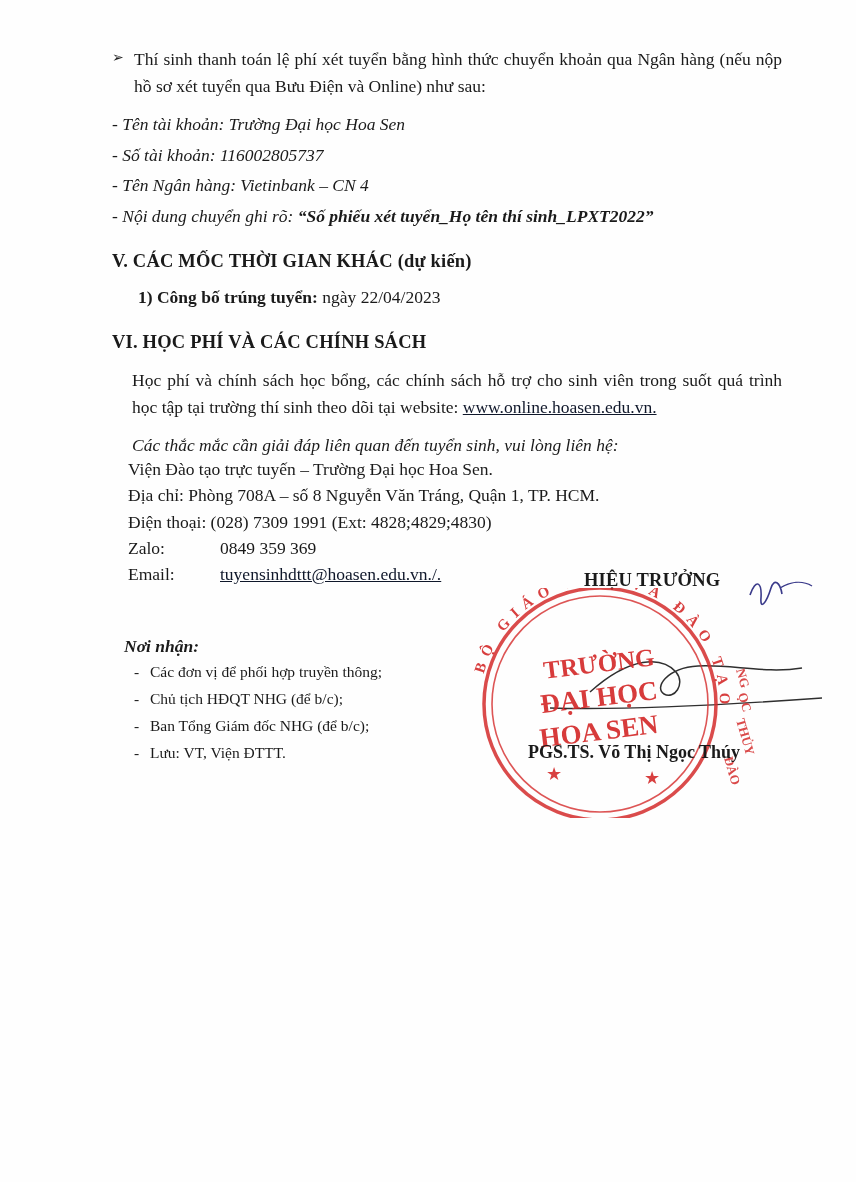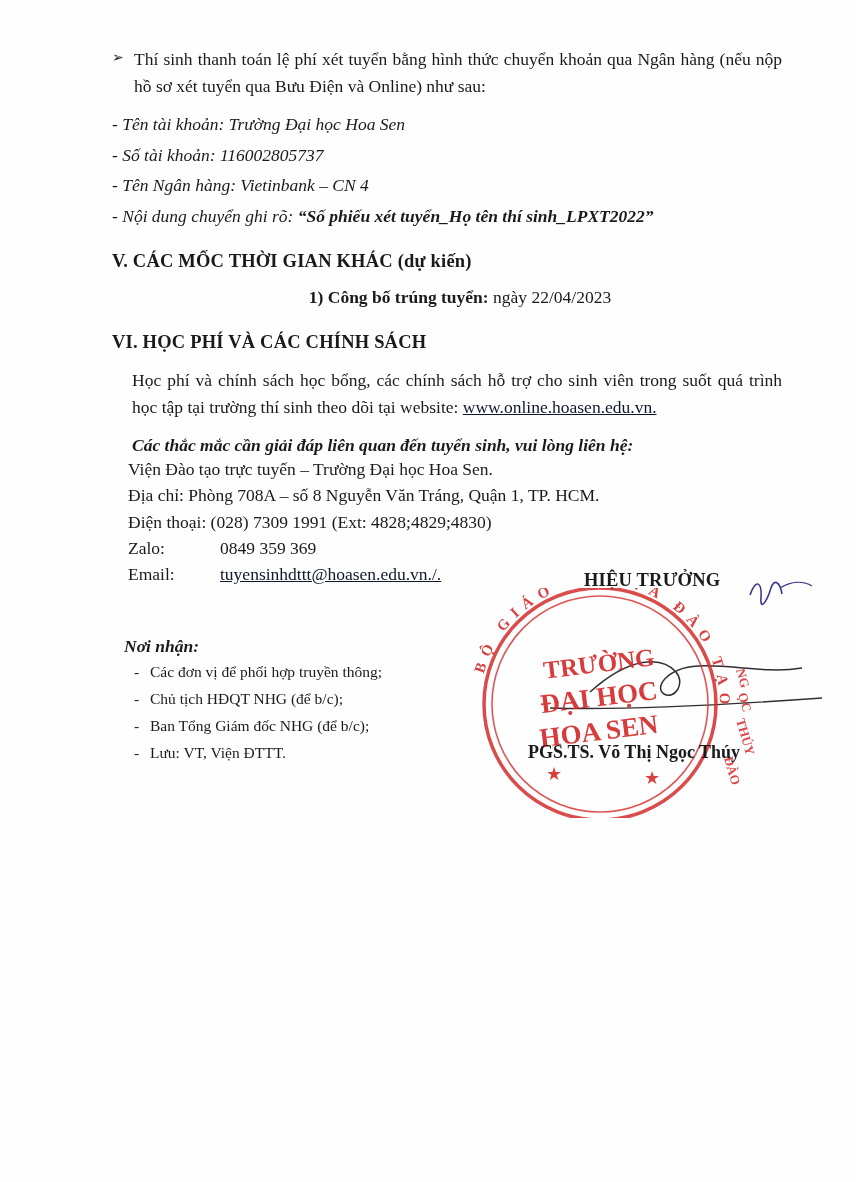--- a/index.html
+++ b/index.html
@@ -60,21 +60,20 @@
   .section-head {
     font-weight: bold;
     font-size: 18.5px;
     margin-top: 20px;
     letter-spacing: 0.2px;
   }
   .numbered {
     font-size: 17.5px;
     margin-top: 15px;
     margin-left: 26px;
-    text-align: center;
   }
   .numbered .lbl {
     font-weight: bold;
   }
   .section-head2 {
     font-weight: bold;
     font-size: 18.5px;
     margin-top: 24px;
     letter-spacing: 0.2px;
   }
@@ -87,21 +86,20 @@
   }
   .link {
     text-decoration: underline;
     color: #0f172a;
   }
   .italic-note {
     font-style: italic;
     font-size: 17.5px;
     margin-top: 14px;
     margin-left: 20px;
-    font-weight: bold;
   }
   .contact-line {
     font-size: 17.5px;
     line-height: 1.5;
     margin-left: 16px;
   }
   .contact-line .lbl-w {
     display: inline-block;
     min-width: 92px;
   }

